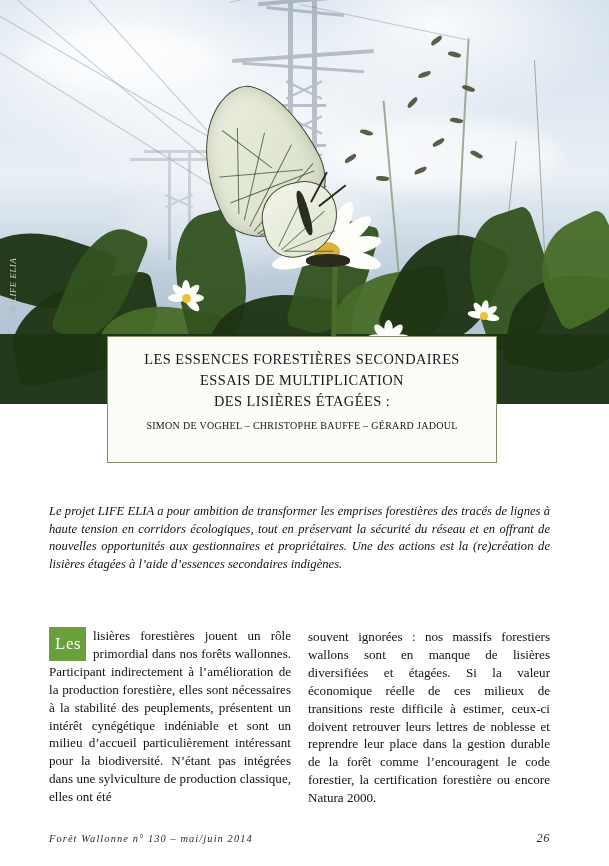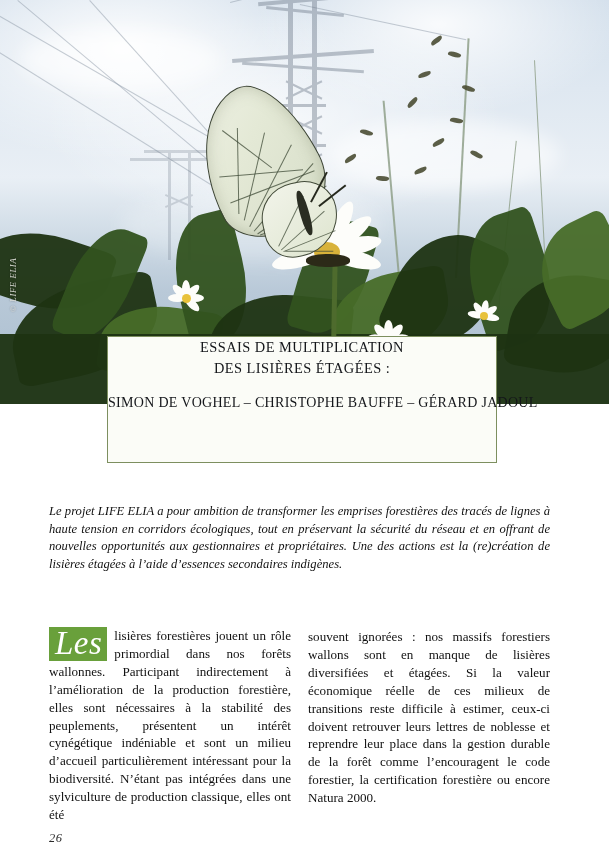--- a/index.html
+++ b/index.html
@@ -187,23 +187,23 @@
   .title-line {
     font-family: "Liberation Serif", serif;
     font-size: 14.4px;
     letter-spacing: 0.45px;
     color: #14161a;
     line-height: 21px;
     white-space: nowrap;
   }
   .title-line.first { margin-top: 12px; }
   .authors {
-    margin-top: 16px;
-    font-family: "Liberation Serif", serif;
-    font-size: 14px;
+    margin-top: 8px;
+    font-family: "Liberation Serif", serif;
+    font-size: 10px;
     letter-spacing: 0.3px;
     color: #14161a;
     white-space: nowrap;
   }
 
   
   .abstract {
     position: absolute;
     left: 49px;
     top: 503px;
@@ -229,26 +229,25 @@
     hyphens: manual;
   }
   .col-left  { left: 49px; }
   .col-right { left: 308px; top: 628px; }
 
   .dropcap {
     float: left;
     background: #69a03b;
     color: #ffffff;
     font-family: "Liberation Serif", serif;
-    font-size: 33px;
+    font-size: 17px;
     line-height: 31px;
     padding: 1px 5px 2px 6px;
     margin: 0 7px 0 0;
     letter-spacing: 0.5px;
-    font-style: italic;
   }
 
   
   .footer {
     position: absolute;
     left: 49px;
     top: 831px;
     width: 501px;
     display: flex;
     justify-content: space-between;
@@ -400,30 +399,32 @@
     </div>
     <div class="body-bfly" style="left:104px; top:104px;"></div>
     <div class="antenna" style="left:114px; top:82px; transform: rotate(28deg);"></div>
     <div class="antenna" style="left:122px; top:86px; transform: rotate(52deg);"></div>
   </div>
 
   <div class="photo-credit">© LIFE ELIA</div>
 </div>
 
 <div class="title-box">
+  <div class="title-line first">LES ESSENCES FORESTIÈRES SECONDAIRES</div>
   <div class="title-line">ESSAIS DE MULTIPLICATION</div>
   <div class="title-line">DES LISIÈRES ÉTAGÉES :</div>
   <div class="authors">SIMON DE VOGHEL – CHRISTOPHE BAUFFE – GÉRARD JADOUL</div>
 </div>
 
 <div class="abstract">Le projet LIFE ELIA a pour ambition de transformer les emprises forestières des tracés de lignes à haute tension en corridors écologiques, tout en préservant la sécurité du réseau et en offrant de nouvelles opportunités aux gestionnaires et propriétaires. Une des actions est la (re)création de lisières étagées à l’aide d’essences secondaires indigènes.</div>
 
 <div class="col col-left">
   <span class="dropcap">Les</span><span>lisières forestières jouent un rôle primordial dans nos forêts wallonnes. Participant indirectement à l’amélioration de la production forestière, elles sont nécessaires à la stabilité des peuplements, présentent un intérêt cynégétique indéniable et sont un milieu d’accueil particulièrement intéressant pour la biodiversité. N’étant pas intégrées dans une sylviculture de production classique, elles ont été</span>
 </div>
 
 <div class="col col-right">
   <span>souvent ignorées : nos massifs forestiers wallons sont en manque de lisières diversifiées et étagées. Si la valeur économique réelle de ces milieux de transitions reste difficile à estimer, ceux-ci doivent retrouver leurs lettres de noblesse et reprendre leur place dans la gestion durable de la forêt comme l’encouragent le code forestier, la certification forestière ou encore Natura 2000.</span>
 </div>
 
 <div class="footer">
+  <span>Forêt Wallonne n° 130 – mai/juin 2014</span>
   <span class="folio">26</span>
 </div>
 
 </body></html>

